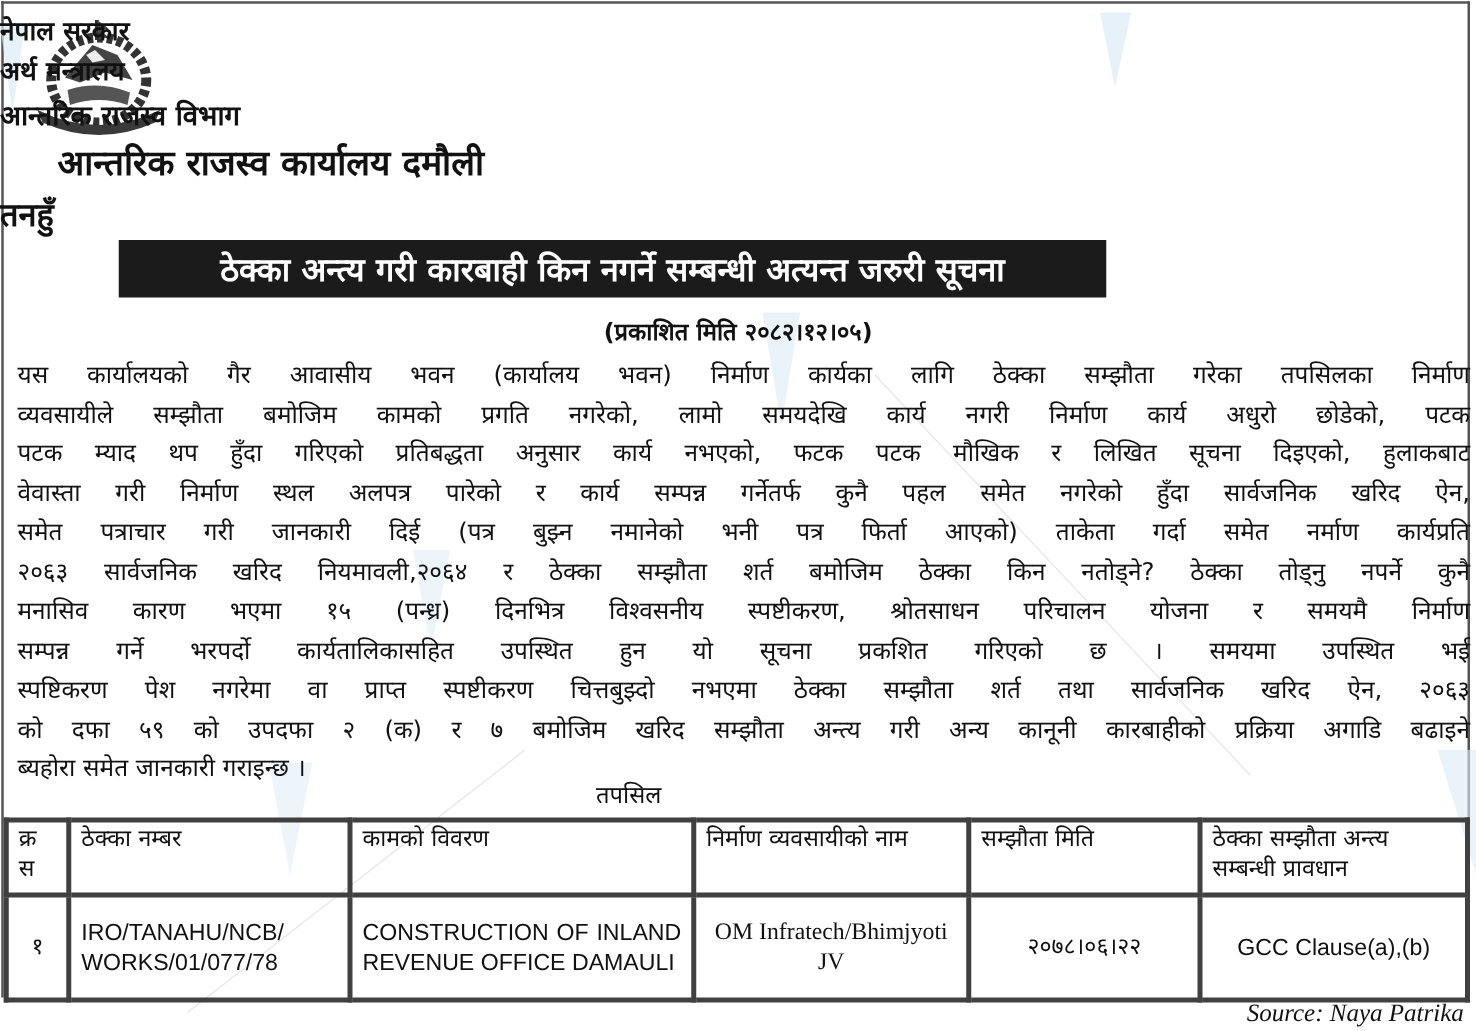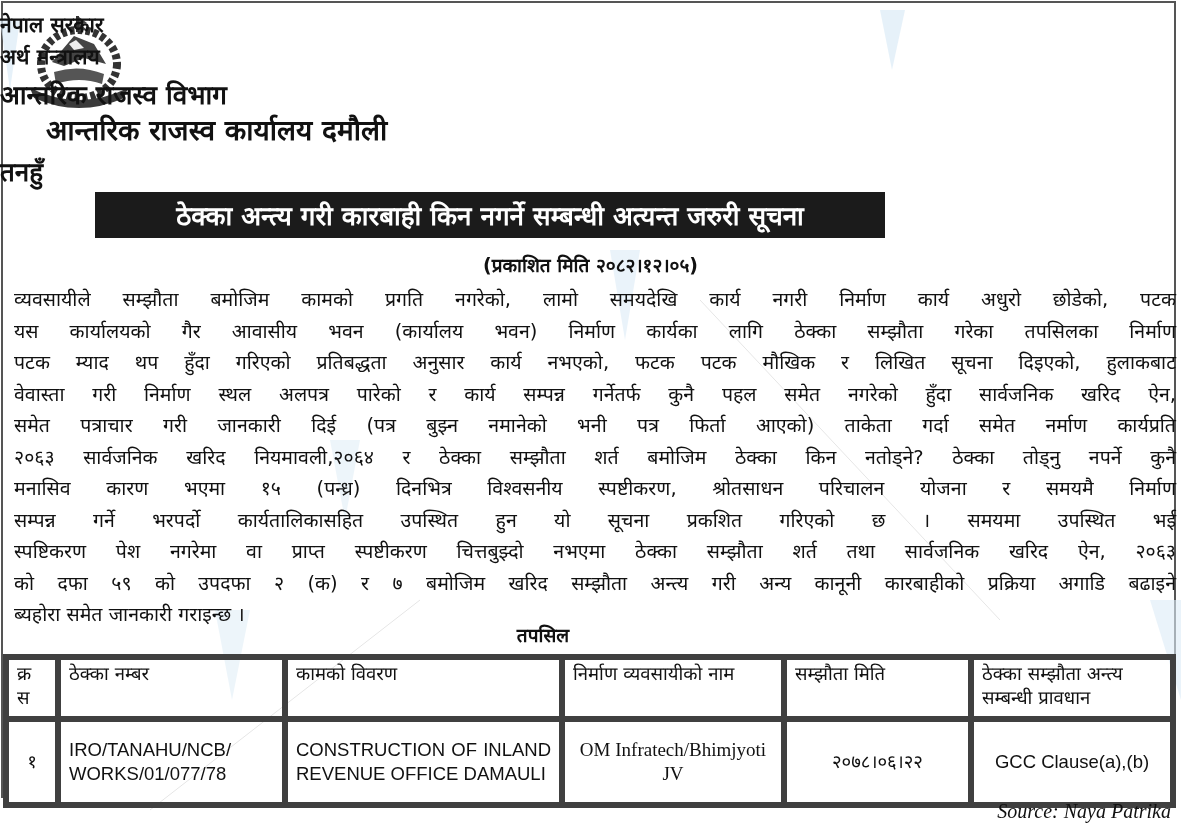--- a/index.html
+++ b/index.html
@@ -4,37 +4,37 @@
   <style>
     html, body { margin: 0; padding: 0; background: #ffffff; }
     body { width: 1181px; height: 825px; position: relative; overflow: hidden;
            font-family: "DejaVu Sans", sans-serif; color: #111; }
     .frame { position: absolute; left: 1px; top: 1px; width: 1175px; height: 797px;
              border: 2px solid #555; border-bottom: none; box-sizing: border-box; }
     .emblem { position: absolute; left: 24px; top: 14px; width: 110px; height: 96px; }
     .hdr { position: absolute; left: 0; width: 1181px; text-align: left; font-weight: bold; }
     .h1 { top: 10px; font-size: 21px; }
     .h2 { top: 42px; font-size: 21px; }
-    .h3 { top: 76px; font-size: 26px; }
+    .h3 { top: 76px; font-size: 22px; }
     .h4 { top: 110px; font-size: 28px; padding-left: 46px; }
     .h5 { top: 153px; font-size: 26px; }
     .banner { position: absolute; left: 95px; top: 192px; width: 790px; height: 46px;
               background: #1b1b1b; color: #fff; font-weight: bold; font-size: 26px;
               display: flex; align-items: center; justify-content: center; }
     .pubdate { position: absolute; left: 0; width: 1181px; top: 252px; text-align: center;
                font-weight: bold; font-size: 19px; }
     .body-text { position: absolute; left: 14px; top: 284px; width: 1162px;
                  font-size: 19.5px; line-height: 31.5px; text-align: justify; }
     .body-text span { display: block; text-align: justify; text-align-last: justify; white-space: nowrap; }
     .body-text span.last { text-align-last: left; }
     .tapsil { position: absolute; left: 0; width: 1006px; top: 622px; text-align: center;
-              font-weight: bold; font-size: 19px; margin-left: 40px; }
+              font-weight: normal; font-size: 19px; }
     table.sched { position: absolute; left: 3px; top: 654px; width: 1173px; border-collapse: collapse;
                   font-size: 18.5px; }
-    table.sched th, table.sched td { border: 6px solid #404040; padding: 2px 8px; vertical-align: top; }
+    table.sched th, table.sched td { border: 4px solid #404040; padding: 2px 8px; vertical-align: top; }
     table.sched th { font-weight: normal; text-align: left; height: 52px; line-height: 24px; }
     table.sched td { height: 76px; vertical-align: middle; line-height: 24px; }
     .c-sn { width: 30px; text-align: center; }
     .c-num { width: 205px; }
     .c-desc { width: 255px; text-align: justify; }
     .c-ctr { width: 200px; text-align: center; font-family: Liberation Serif, serif; font-size: 19px; }
     .c-date { width: 165px; text-align: center; }
     .c-prov { text-align: center; }
     .source { position: absolute; right: 10px; top: 800px; font-style: italic; font-size: 20px;
               font-family: Liberation Serif, serif; }
@@ -72,22 +72,22 @@
 <div class="hdr h4">आन्तरिक राजस्व कार्यालय दमौली</div>
 <div class="hdr h5">तनहुँ</div>
 
 <div class="banner">
   <span>ठेक्का अन्त्य गरी कारबाही किन नगर्ने सम्बन्धी अत्यन्त जरुरी सूचना</span>
 </div>
 
 <div class="pubdate">(प्रकाशित मिति २०८२।१२।०५)</div>
 
 <div class="body-text">
+  <span>यस कार्यालयको गैर आवासीय भवन (कार्यालय भवन) निर्माण कार्यका लागि ठेक्का सम्झौता गरेका तपसिलका निर्माण</span>
   <span>व्यवसायीले सम्झौता बमोजिम कामको प्रगति नगरेको, लामो समयदेखि कार्य नगरी निर्माण कार्य अधुरो छोडेको, पटक</span>
-  <span>यस कार्यालयको गैर आवासीय भवन (कार्यालय भवन) निर्माण कार्यका लागि ठेक्का सम्झौता गरेका तपसिलका निर्माण</span>
   <span>पटक म्याद थप हुँदा गरिएको प्रतिबद्धता अनुसार कार्य नभएको, फटक पटक मौखिक र लिखित सूचना दिइएको, हुलाकबाट</span>
   <span>वेवास्ता गरी निर्माण स्थल अलपत्र पारेको र कार्य सम्पन्न गर्नेतर्फ कुनै पहल समेत नगरेको हुँदा सार्वजनिक खरिद ऐन,</span>
   <span>समेत पत्राचार गरी जानकारी दिई (पत्र बुझ्न नमानेको भनी पत्र फिर्ता आएको) ताकेता गर्दा समेत नर्माण कार्यप्रति</span>
   <span>२०६३ सार्वजनिक खरिद नियमावली,२०६४ र ठेक्का सम्झौता शर्त बमोजिम ठेक्का किन नतोड्ने? ठेक्का तोड्नु नपर्ने कुनै</span>
   <span>मनासिव कारण भएमा १५ (पन्ध्र) दिनभित्र विश्वसनीय स्पष्टीकरण, श्रोतसाधन परिचालन योजना र समयमै निर्माण</span>
   <span>सम्पन्न गर्ने भरपर्दो कार्यतालिकासहित उपस्थित हुन यो सूचना प्रकशित गरिएको छ । समयमा उपस्थित भई</span>
   <span>स्पष्टिकरण पेश नगरेमा वा प्राप्त स्पष्टीकरण चित्तबुझ्दो नभएमा ठेक्का सम्झौता शर्त तथा सार्वजनिक खरिद ऐन, २०६३</span>
   <span>को दफा ५९ को उपदफा २ (क) र ७ बमोजिम खरिद सम्झौता अन्त्य गरी अन्य कानूनी कारबाहीको प्रक्रिया अगाडि बढाइने</span>
   <span class="last">ब्यहोरा समेत जानकारी गराइन्छ ।</span>
 </div>

